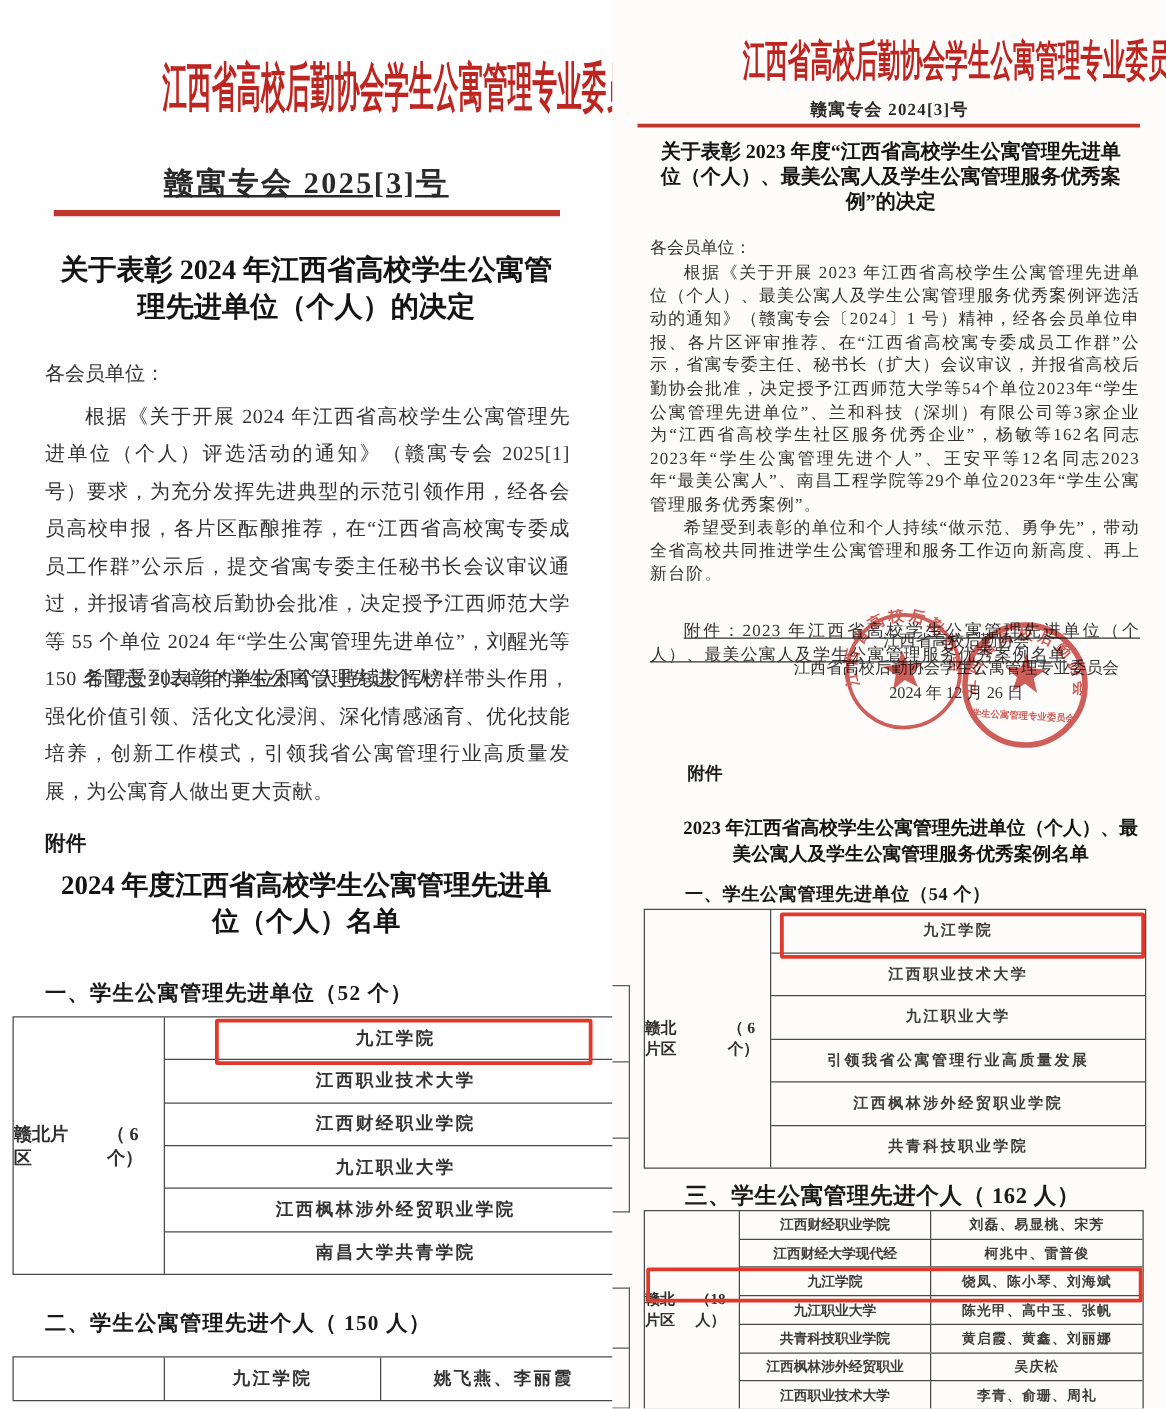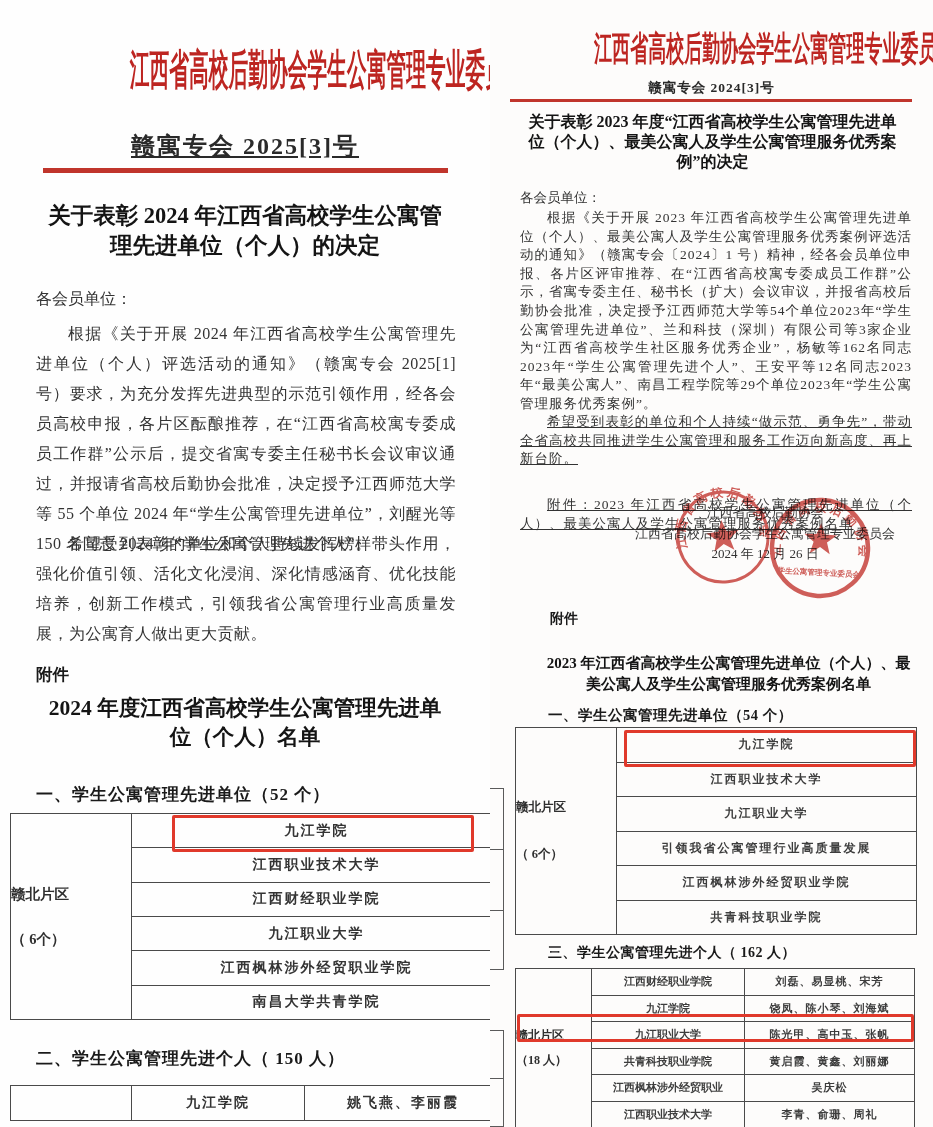--- a/index.html
+++ b/index.html
@@ -11,21 +11,21 @@
 
   
   .org-title{position:absolute;width:100%;text-align:center;color:#bd2521;font-weight:bold;
              white-space:nowrap;margin:0;}
   .red-rule{position:absolute;background:#c0352c;}
   .doc-number{position:absolute;width:100%;text-align:center;font-weight:bold;color:#2a2a2a;}
   .doc-title{position:absolute;text-align:center;font-weight:bold;color:#141414;margin:0;}
   .para{position:absolute;text-align:justify;text-indent:2em;margin:0;color:#333;}
   .sec-head{position:absolute;font-weight:bold;color:#1a1a1a;}
   .tbl{position:absolute;border:1.5px solid #4a4a4a;display:flex;background:transparent;}
-  .tbl .region{display:flex;flex-direction:column;justify-content:center;
+  .tbl .region{display:flex;flex-direction:row;justify-content:center;align-items:center;
                border-right:1.5px solid #4a4a4a;font-weight:bold;color:#2f2f2f;}
   .tbl .rows{flex:1;display:flex;flex-direction:column;}
   .tbl .rows .cell{flex:1;display:flex;align-items:center;justify-content:center;
                    border-bottom:1.5px solid #4a4a4a;font-weight:bold;color:#343434;}
   .tbl .rows .cell:last-child{border-bottom:none;}
   .hl{position:absolute;border:3px solid #e0392b;border-radius:2px;pointer-events:none;}
 
   
   .org-title-l{top:42px;font-size:42px;transform:scaleX(.47);transform-origin:center;}
   .doc-number-l{top:130px;font-size:24px;letter-spacing:2px;text-decoration:underline;}
@@ -49,35 +49,35 @@
              font-weight:bold;font-size:14px;letter-spacing:2px;color:#343434;}
   .tbl2-l .c1{width:120px;} .tbl2-l .c2{width:172px;} .tbl2-l .c3{flex:1;border-right:none;text-align:right;}
 
   
   .org-title-r{top:26px;font-size:34px;transform:scaleX(.53);transform-origin:center;}
   .doc-number-r{top:79px;font-size:13.5px;letter-spacing:1px;}
   .red-rule-r{left:20px;right:21px;top:99px;height:3px;}
   .title-r{top:112px;left:35px;width:375px;font-size:16px;line-height:20px;}
   .salutation-r{position:absolute;top:189px;left:30px;font-size:13.5px;color:#333;}
   .para-r{left:30px;width:392px;font-size:13.5px;line-height:18.6px;letter-spacing:1px;}
-  .p1-r{top:209px;} .p2-r{top:413px;text-decoration:underline;} .note-r{top:496px;text-decoration:underline;}
+  .p1-r{top:209px;} .p2-r{top:413px;} .note-r{top:496px;text-decoration:underline;}
   .sig-block{position:absolute;left:115px;top:503px;width:320px;text-align:center;
              font-size:13px;line-height:20.5px;color:#333;}
   .seal{position:absolute;opacity:.82;mix-blend-mode:multiply;}
   .seal-1{left:183px;top:487px;transform:rotate(-6deg);}
   .seal-2{left:278px;top:496px;transform:rotate(3deg);}
   .attach-label-r{position:absolute;top:610px;left:60px;font-size:14px;font-weight:bold;color:#1a1a1a;}
   .attach-title-r{position:absolute;top:637px;left:35px;width:375px;text-align:center;
                   font-size:15px;line-height:21px;font-weight:bold;color:#141414;margin:16px;}
   .sec1-r{top:706px;left:58px;font-size:14.5px;letter-spacing:.5px;}
   .tbl1-r{left:25px;top:727px;width:400px;height:206px;border-width:1.3px;}
   .tbl1-r .region{width:100px;gap:30px;font-size:12.5px;}
   .tbl1-r .rows .cell{font-size:12px;letter-spacing:2px;font-weight:600;color:#3d3d3d;}
   .hl-r1{left:134px;top:730px;width:286px;height:31px;}
-  .sec3-r{top:944px;left:58px;font-size:14px;letter-spacing:.5px;}
+  .sec3-r{top:944px;left:58px;font-size:18px;letter-spacing:.5px;}
   .tbl2-r{left:25px;top:968px;width:398px;height:158px;border-width:1.3px;}
   .tbl2-r .region{width:75px;gap:8px;font-size:12px;}
   .tbl2-r .rows .row{flex:1;display:flex;border-bottom:1.3px solid #4a4a4a;}
   .tbl2-r .rows .row:last-child{border-bottom:none;}
   .tbl2-r .row .school{width:152px;border-right:1.3px solid #4a4a4a;display:flex;
                        align-items:center;justify-content:center;font-size:11px;font-weight:600;color:#3d3d3d;}
   .tbl2-r .row .names{flex:1;display:flex;align-items:center;justify-content:center;
                       font-size:11px;font-weight:600;color:#3d3d3d;letter-spacing:1px;}
   .hl-r2{left:27px;top:1014px;width:391px;height:22px;}
   .frag{position:absolute;border:1.2px solid #5a5a5a;border-left:none;}
@@ -192,20 +192,24 @@
       <div class="region">
         <span>赣北片区</span>
         <span>（18 人）</span>
       </div>
       <div class="rows">
         <div class="row">
           <div class="school">江西财经职业学院</div>
           <div class="names">刘磊、易显桃、宋芳</div>
         </div>
         <div class="row">
+          <div class="school">江西财经大学现代经</div>
+          <div class="names">柯兆中、雷普俊</div>
+        </div>
+        <div class="row">
           <div class="school">九江学院</div>
           <div class="names">饶凤、陈小琴、刘海斌</div>
         </div>
         <div class="row">
           <div class="school">九江职业大学</div>
           <div class="names">陈光甲、高中玉、张帆</div>
         </div>
         <div class="row">
           <div class="school">共青科技职业学院</div>
           <div class="names">黄启霞、黄鑫、刘丽娜</div>

